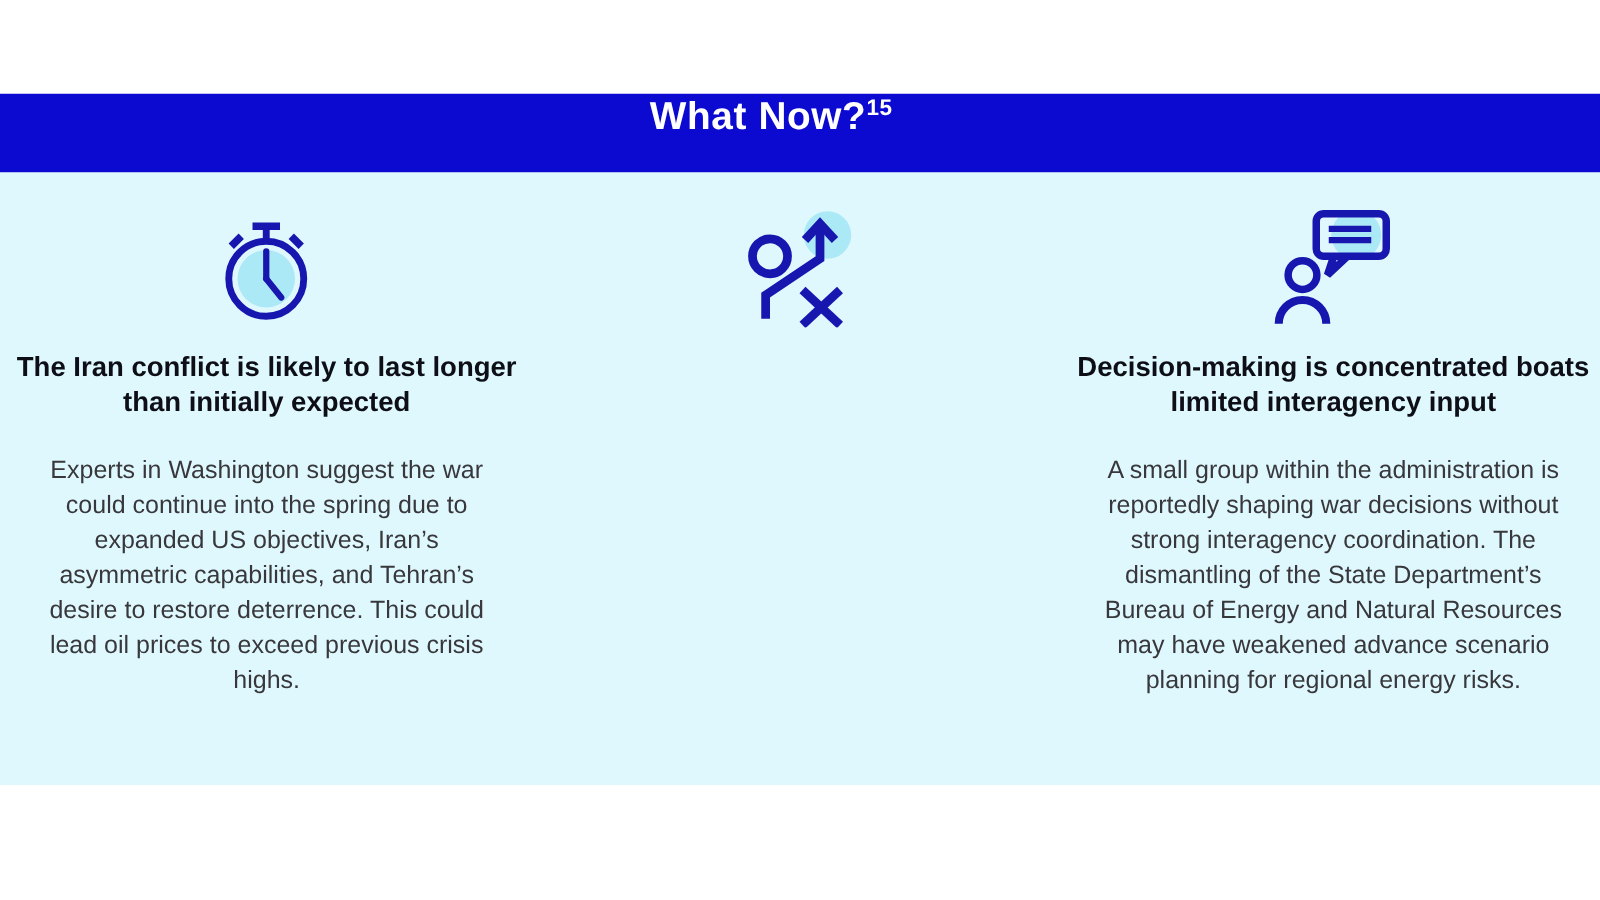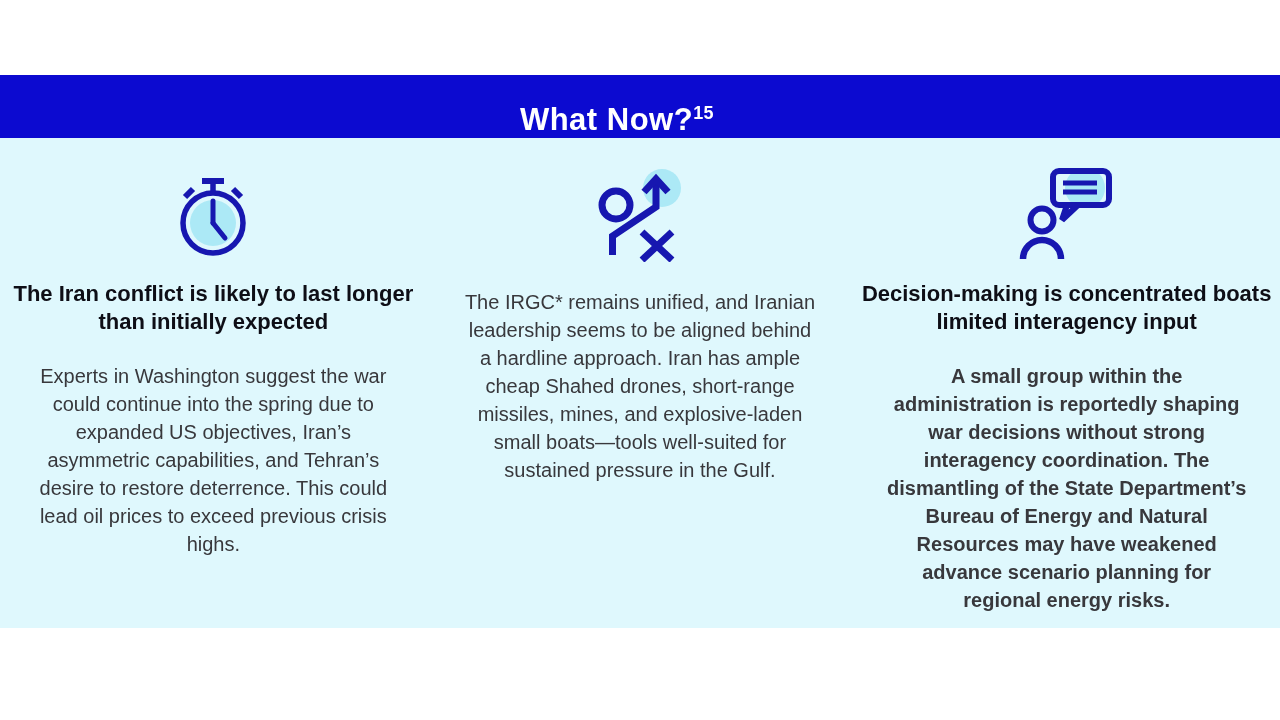--- a/index.html
+++ b/index.html
@@ -16,21 +16,21 @@
     overflow: hidden;
   }
   .title-band {
     position: absolute;
     top: 75px;
     left: 0;
     width: 100%;
     height: 63px;
     background: var(--header-bg, #0c0ad0);
     display: flex;
-    align-items: flex-end;
+    align-items: flex-start;
     justify-content: center;
   }
   .title-band .band-title {
     color: var(--header-text, #ffffff);
     font-size: 31px;
     font-weight: bold;
     letter-spacing: 0.5px;
     margin-right: 46px;
   }
   .band-title sup {
@@ -74,21 +74,21 @@
     max-width: 412px;
   }
   .col-body {
     font-size: 20px;
     line-height: 28px;
     color: var(--body-text, #38383c);
     margin: 26px auto 12px;
   }
   .col-1 .col-body { max-width: 372px; }
   .col-2 .col-body { max-width: 352px; }
-  .col-3 .col-body { max-width: 368px; font-weight: bold; }
+  .col-3 .col-body { max-width: 368px; }
   .ic-stroke { stroke: var(--icon-stroke, #1717b0); fill: none; }
   .ic-fill   { fill: var(--icon-fill, #ace9f6); }
 </style>
 </head>
 <body>
 
 <div class="page">
 
   <div class="title-band">
     <div class="band-title">
@@ -119,21 +119,20 @@
       <div class="icon-wrap">
         <svg viewBox="0 0 100 100" aria-hidden="true">
           <circle class="ic-fill" cx="72" cy="26" r="19"></circle>
           <circle class="ic-stroke" cx="26" cy="43" r="14" stroke-width="7"></circle>
           <polyline class="ic-stroke" points="22.5,93 22.5,74 66,45 66,21" stroke-width="7" stroke-linejoin="miter"></polyline>
           <polyline class="ic-stroke" points="54,30 66,17 78,30" stroke-width="7" stroke-linejoin="miter"></polyline>
           <line class="ic-stroke" x1="52" y1="70" x2="82" y2="98" stroke-width="7"></line>
           <line class="ic-stroke" x1="82" y1="70" x2="52" y2="98" stroke-width="7"></line>
         </svg>
       </div>
-      <p class="col-body">The IRGC* remains unified, and Iranian leadership seems to be aligned behind a hardline approach. Iran has ample cheap Shahed drones, short-range missiles, mines, and explosive-laden small boats—tools well-suited for sustained pressure in the Gulf.</p>
     </div>
 
     <div class="col col-3">
       <div class="icon-wrap">
         <svg viewBox="0 0 100 100" aria-hidden="true">
           <circle class="ic-fill" cx="68" cy="26" r="20"></circle>
           <rect class="ic-stroke" x="36" y="9" width="56" height="34" rx="6" stroke-width="6"></rect>
           <polyline class="ic-stroke" points="50,43 45,58 61,43" stroke-width="6" stroke-linejoin="miter"></polyline>
           <line class="ic-stroke" x1="46" y1="21" x2="80" y2="21" stroke-width="5"></line>
           <line class="ic-stroke" x1="46" y1="30" x2="80" y2="30" stroke-width="5"></line>

